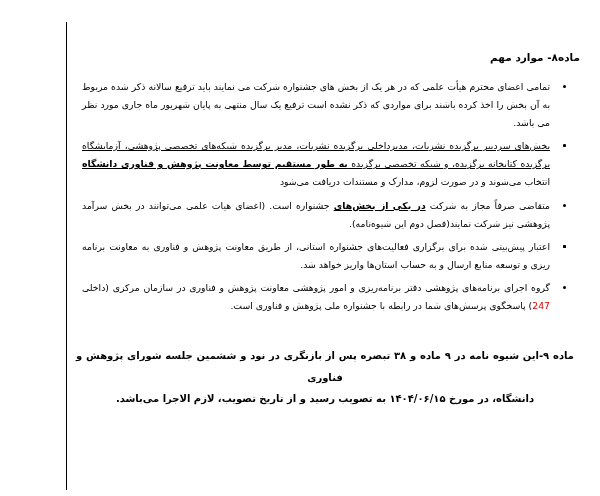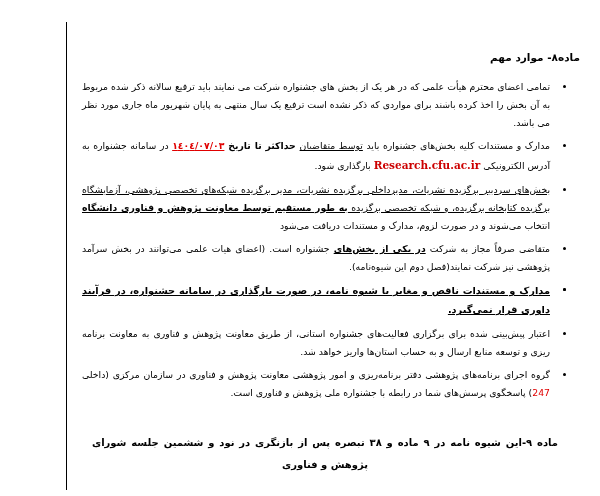--- a/index.html
+++ b/index.html
@@ -121,21 +121,21 @@
   .closing {
     margin-top: 30px;
     font-size: 10px;
     font-weight: bold;
     line-height: 2.15;
     text-align: justify;
     text-align-last: center;
     padding-right: 6px;
     padding-left: 6px;
   }
-  .closing p { margin: 16px; }
+  .closing p { margin: 0; }
   .closing p.line2 { text-align: center; }
 </style>
 </head>
 <body>
 
 <div id="page">
 
   <div id="left-rule"></div>
 
   <div id="content">
@@ -144,40 +144,38 @@
 
     <ul class="bullets">
 
       <li>
         <span class="bullet-dot"></span>
         <span class="bullet-text">تمامی اعضای محترم هیأت علمی که در هر یک از بخش های جشنواره شرکت می نمایند باید ترفیع سالانه ذکر شده مربوط به آن بخش را اخذ کرده باشند برای مواردی که ذکر نشده است ترفیع یک سال منتهی به پایان  شهریور ماه جاری مورد نظر می باشد.</span>
       </li>
 
       <li>
         <span class="bullet-dot"></span>
-        <span class="bullet-text"><span>مدارک و مستندات کلیه بخش‌های جشنواره باید </span><span class="u">توسط متقاضیان</span><b> حداکثر تا تاریخ </b><span class="red-date">۱٤۰٤/۰۷/۰۳</span><span> در سامانه جشنواره به آدرس الکترونیکی </span><span class="url">Research.cfu.ac.ir</span><span> بارگذاری شود.</span></span>
       </li>
 
       <li>
         <span class="bullet-dot"></span>
         <span class="bullet-text"><span class="u">بخش‌های سردبیر برگزیده نشریات، مدیرداخلی برگزیده نشریات، مدیر برگزیده شبکه‌های تخصصی پژوهشی، آزمایشگاه برگزیده کتابخانه برگزیده، و شبکه تخصصی برگزیده </span><b class="u">به طور مستقیم توسط معاونت پژوهش و فناوری دانشگاه</b><span> انتخاب می‌شوند و در صورت لزوم، مدارک و مستندات دریافت می‌شود</span></span>
       </li>
 
       <li>
         <span class="bullet-dot"></span>
         <span class="bullet-text"><span>متقاضی صرفاً مجاز به شرکت </span><b class="u">در یکی از بخش‌های</b><span> جشنواره است. (اعضای هیات علمی می‌توانند در بخش سرآمد پژوهشی نیز شرکت نمایند(فصل دوم این شیوه‌نامه).</span></span>
       </li>
 
       <li>
         <span class="bullet-dot"></span>
       </li>
 
       <li>
         <span class="bullet-dot"></span>
-        <span class="bullet-text bold-underline-item">مدارک و مستندات ناقص و مغایر با شیوه نامه، در صورت بارگذاری در سامانه جشنواره، در فرآیند داوری قرار نمی‌گیرد.</span>
       </li>
 
       <li>
         <span class="bullet-dot"></span>
         <span class="bullet-text">اعتبار پیش‌بینی شده برای برگزاری فعالیت‌های جشنواره استانی، از طریق معاونت پژوهش و فناوری به معاونت برنامه ریزی و توسعه منابع ارسال و به حساب استان‌ها واریز خواهد شد.</span>
       </li>
 
       <li>
         <span class="bullet-dot"></span>
         <span class="bullet-text"><span>گروه اجرای برنامه‌های پژوهشی دفتر برنامه‌ریزی و امور پژوهشی معاونت پژوهش و فناوری در سازمان مرکزی (داخلی </span><span class="ext-num">247</span><span>) پاسخگوی پرسش‌های شما در رابطه با جشنواره ملی پژوهش و فناوری است.</span></span>

